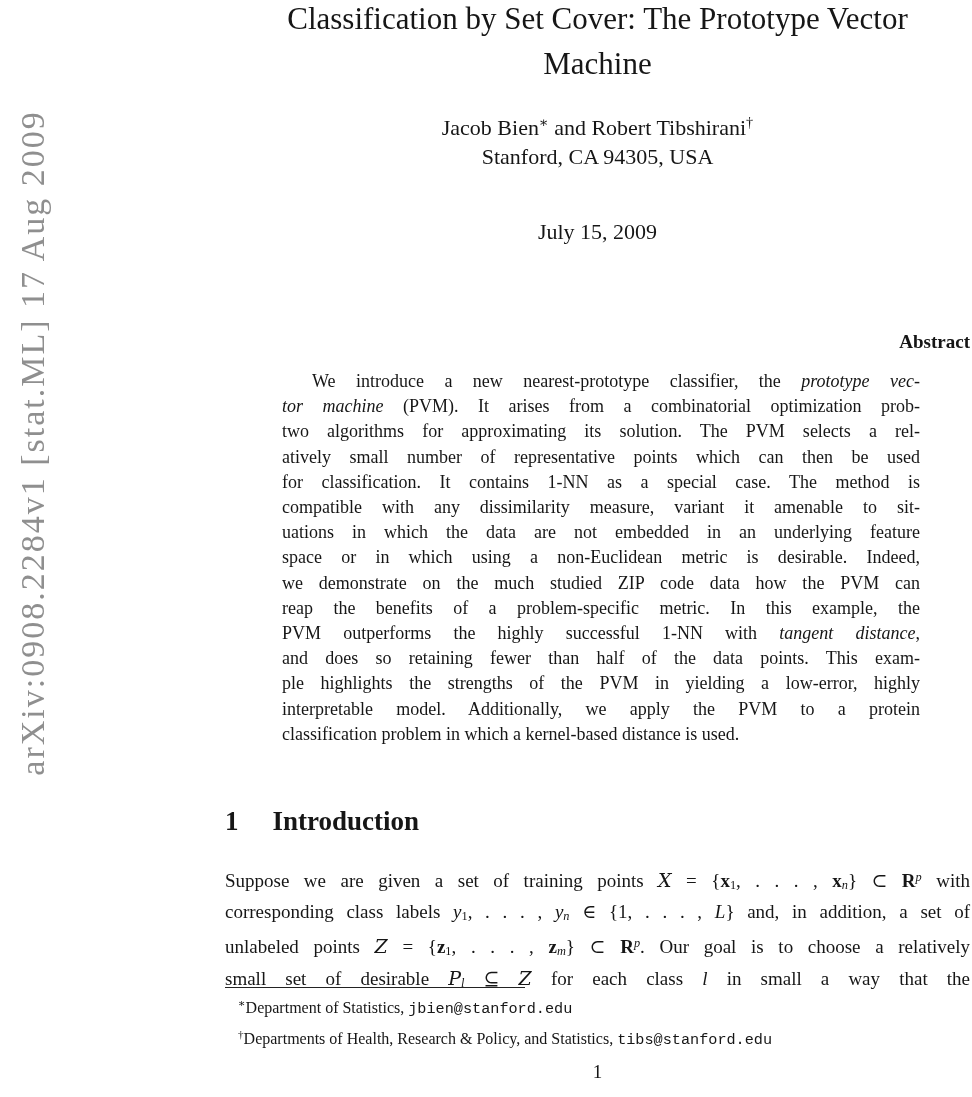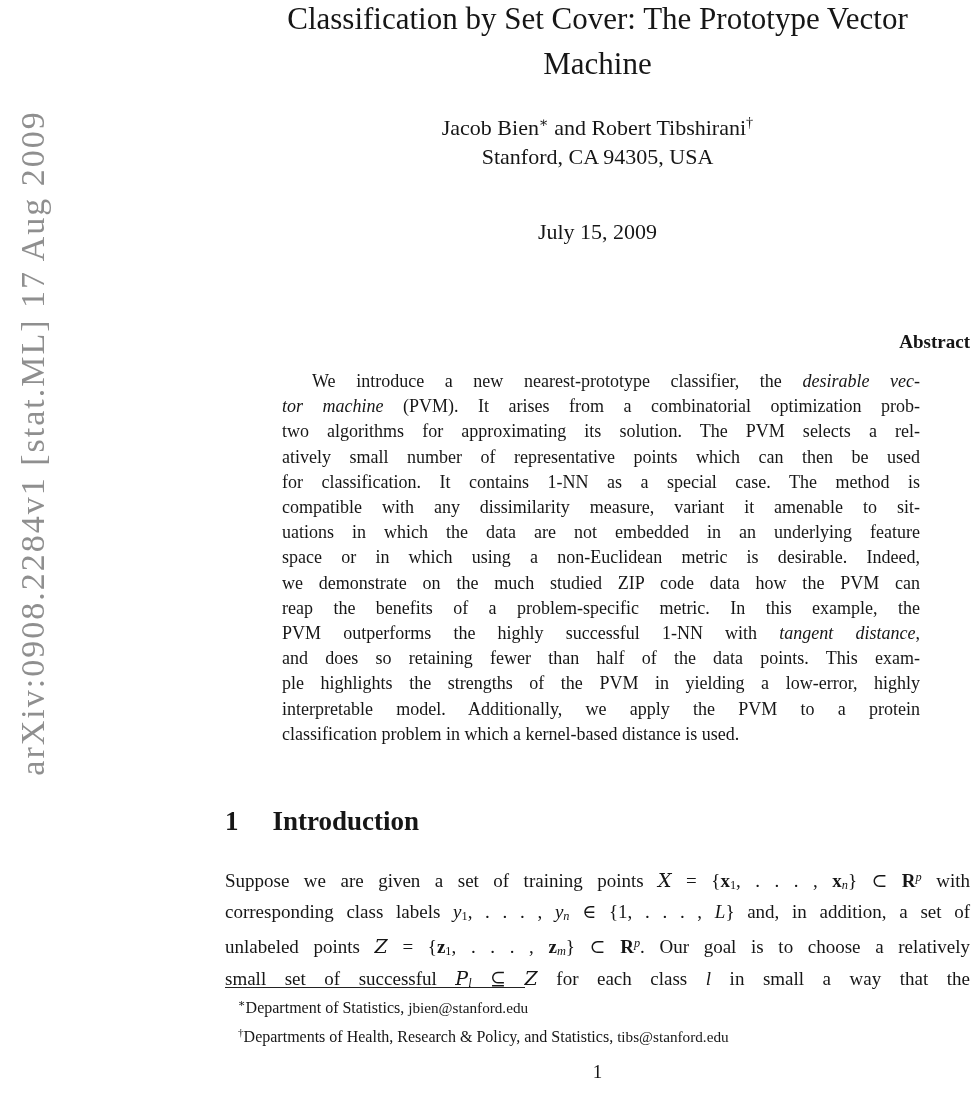--- a/index.html
+++ b/index.html
@@ -43,21 +43,21 @@
 
   
   .tline { white-space:normal; }
   .just  { text-align:justify; text-align-last:justify; }
   .ind   { text-indent:30px; }
   .it    { font-style:italic; }
   .bf    { font-weight:bold; }
   .cal   { font-style:italic; font-family:"DejaVu Serif","Liberation Serif",serif; }
   .sub   { font-size:0.65em; vertical-align:-0.2em; }
   .sup   { font-size:0.65em; vertical-align:0.45em; }
-  .mono  { font-family:Liberation Serif, serif; font-size:0.95em;text-align:right; }
+  .mono  { font-family:Liberation Mono, monospace; font-size:0.95em;text-align:right; }
   sup    { font-size:0.65em; }
 </style>
 </head>
 <body>
 
 <div class="page">
 
   <div class="watermark">
     <span>arXiv:0908.2284v1  [stat.ML]  17 Aug 2009</span>
   </div>
@@ -71,21 +71,21 @@
 
     <div class="authors-block">
       <div><span>Jacob Bien</span><sup>∗</sup><span> and </span><span>Robert Tibshirani</span><sup>†</sup></div>
       <div>Stanford, CA 94305, USA</div>
     </div>
 
     <div class="date-line">July 15, 2009</div>
 
     <div class="abstract-heading">Abstract</div>
     <div class="abstract-block">
-        <div class="tline just ind"><span>We introduce a new nearest-prototype classifier, the </span><span class="it">desirable vec-</span></div>
+        <div class="tline just ind"><span>We introduce a new nearest-prototype classifier, the </span><span class="it">prototype vec-</span></div>
         <div class="tline just"><span class="it">tor machine</span><span> (PVM). It arises from a combinatorial optimization prob-</span></div>
         <div class="tline just"><span>two algorithms for approximating its solution. The PVM selects a rel-</span></div>
         <div class="tline just"><span>atively small number of representative points which can then be used</span></div>
         <div class="tline just"><span>for classification. It contains 1-NN as a special case. The method is</span></div>
         <div class="tline just"><span>compatible with any dissimilarity measure, variant it amenable to sit-</span></div>
         <div class="tline just"><span>uations in which the data are not embedded in an underlying feature</span></div>
         <div class="tline just"><span>space or in which using a non-Euclidean metric is desirable. Indeed,</span></div>
         <div class="tline just"><span>we demonstrate on the much studied ZIP code data how the PVM can</span></div>
         <div class="tline just"><span>reap the benefits of a problem-specific metric. In this example, the</span></div>
         <div class="tline just"><span>PVM outperforms the highly successful 1-NN with </span><span class="it">tangent distance</span><span>,</span></div>
@@ -94,21 +94,21 @@
         <div class="tline just"><span>interpretable model. Additionally, we apply the PVM to a protein</span></div>
         <div class="tline"><span>classification problem in which a kernel-based distance is used.</span></div>
       </div>
 
     <div class="section-heading"><span>1</span><span class="gap"></span><span>Introduction</span></div>
 
     <div class="body-block">
         <div class="tline just"><span>Suppose we are given a set of training points </span><span class="cal">X</span><span> = {</span><span class="bf">x</span><span class="sub">1</span><span>, . . . , </span><span class="bf">x</span><span class="it sub">n</span><span>} ⊂ </span><span class="bf">R</span><span class="it sup">p</span><span> with</span></div>
         <div class="tline just"><span>corresponding class labels </span><span class="it">y</span><span class="sub">1</span><span>, . . . , </span><span class="it">y</span><span class="it sub">n</span><span> ∈ {1, . . . , </span><span class="it">L</span><span>} and, in addition, a set of</span></div>
         <div class="tline just"><span>unlabeled points </span><span class="cal">Z</span><span> = {</span><span class="bf">z</span><span class="sub">1</span><span>, . . . , </span><span class="bf">z</span><span class="it sub">m</span><span>} ⊂ </span><span class="bf">R</span><span class="it sup">p</span><span>. Our goal is to choose a relatively</span></div>
-        <div class="tline just"><span>small set of successful </span><span class="cal">P</span><span class="it sub">l</span><span> ⊆ </span><span class="cal">Z</span><span> for each class </span><span class="it">l</span><span> in small a way that the</span></div>
+        <div class="tline just"><span>small set of desirable </span><span class="cal">P</span><span class="it sub">l</span><span> ⊆ </span><span class="cal">Z</span><span> for each class </span><span class="it">l</span><span> in small a way that the</span></div>
       </div>
 
     <div class="fnrule"></div>
     <div class="footnotes-block">
         <div class="footnote"><span class="fnmark">∗</span><span>Department of Statistics, </span><span class="mono">jbien@stanford.edu</span></div>
         <div class="footnote"><span class="fnmark">†</span><span>Departments of Health, Research &amp; Policy, and Statistics, </span><span class="mono">tibs@stanford.edu</span></div>
       </div>
 
     <div class="page-number">1</div>
 

